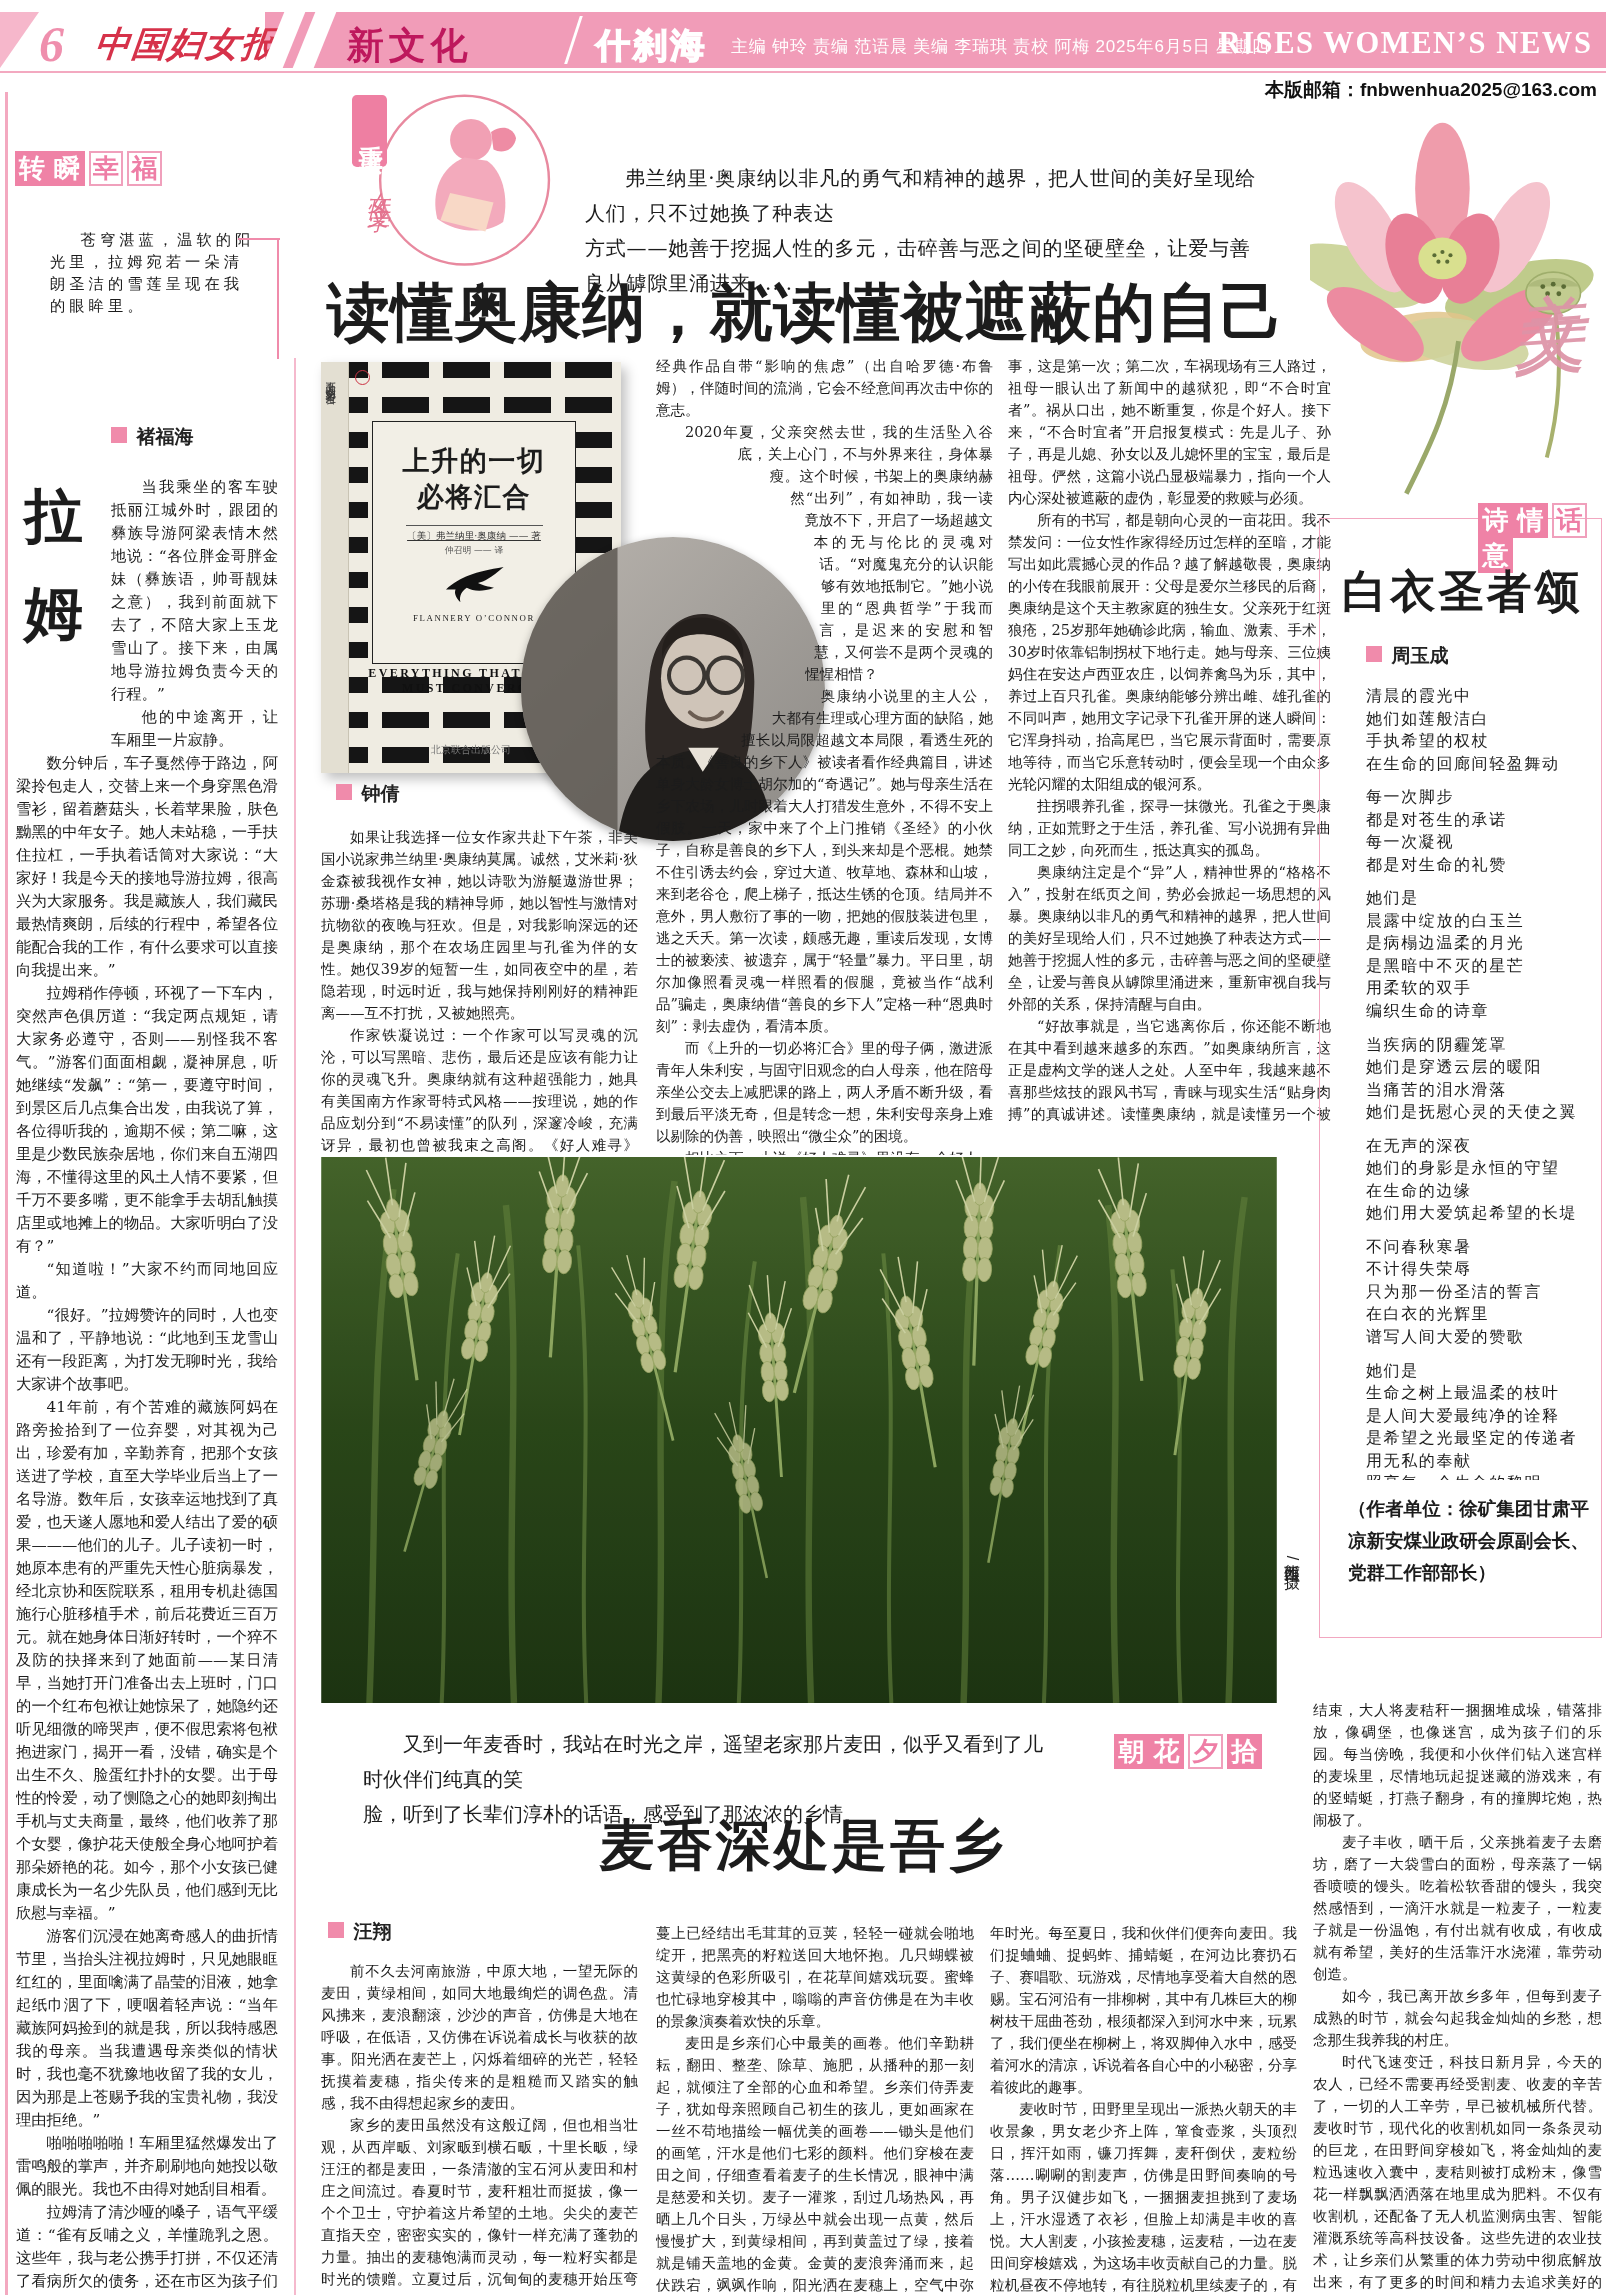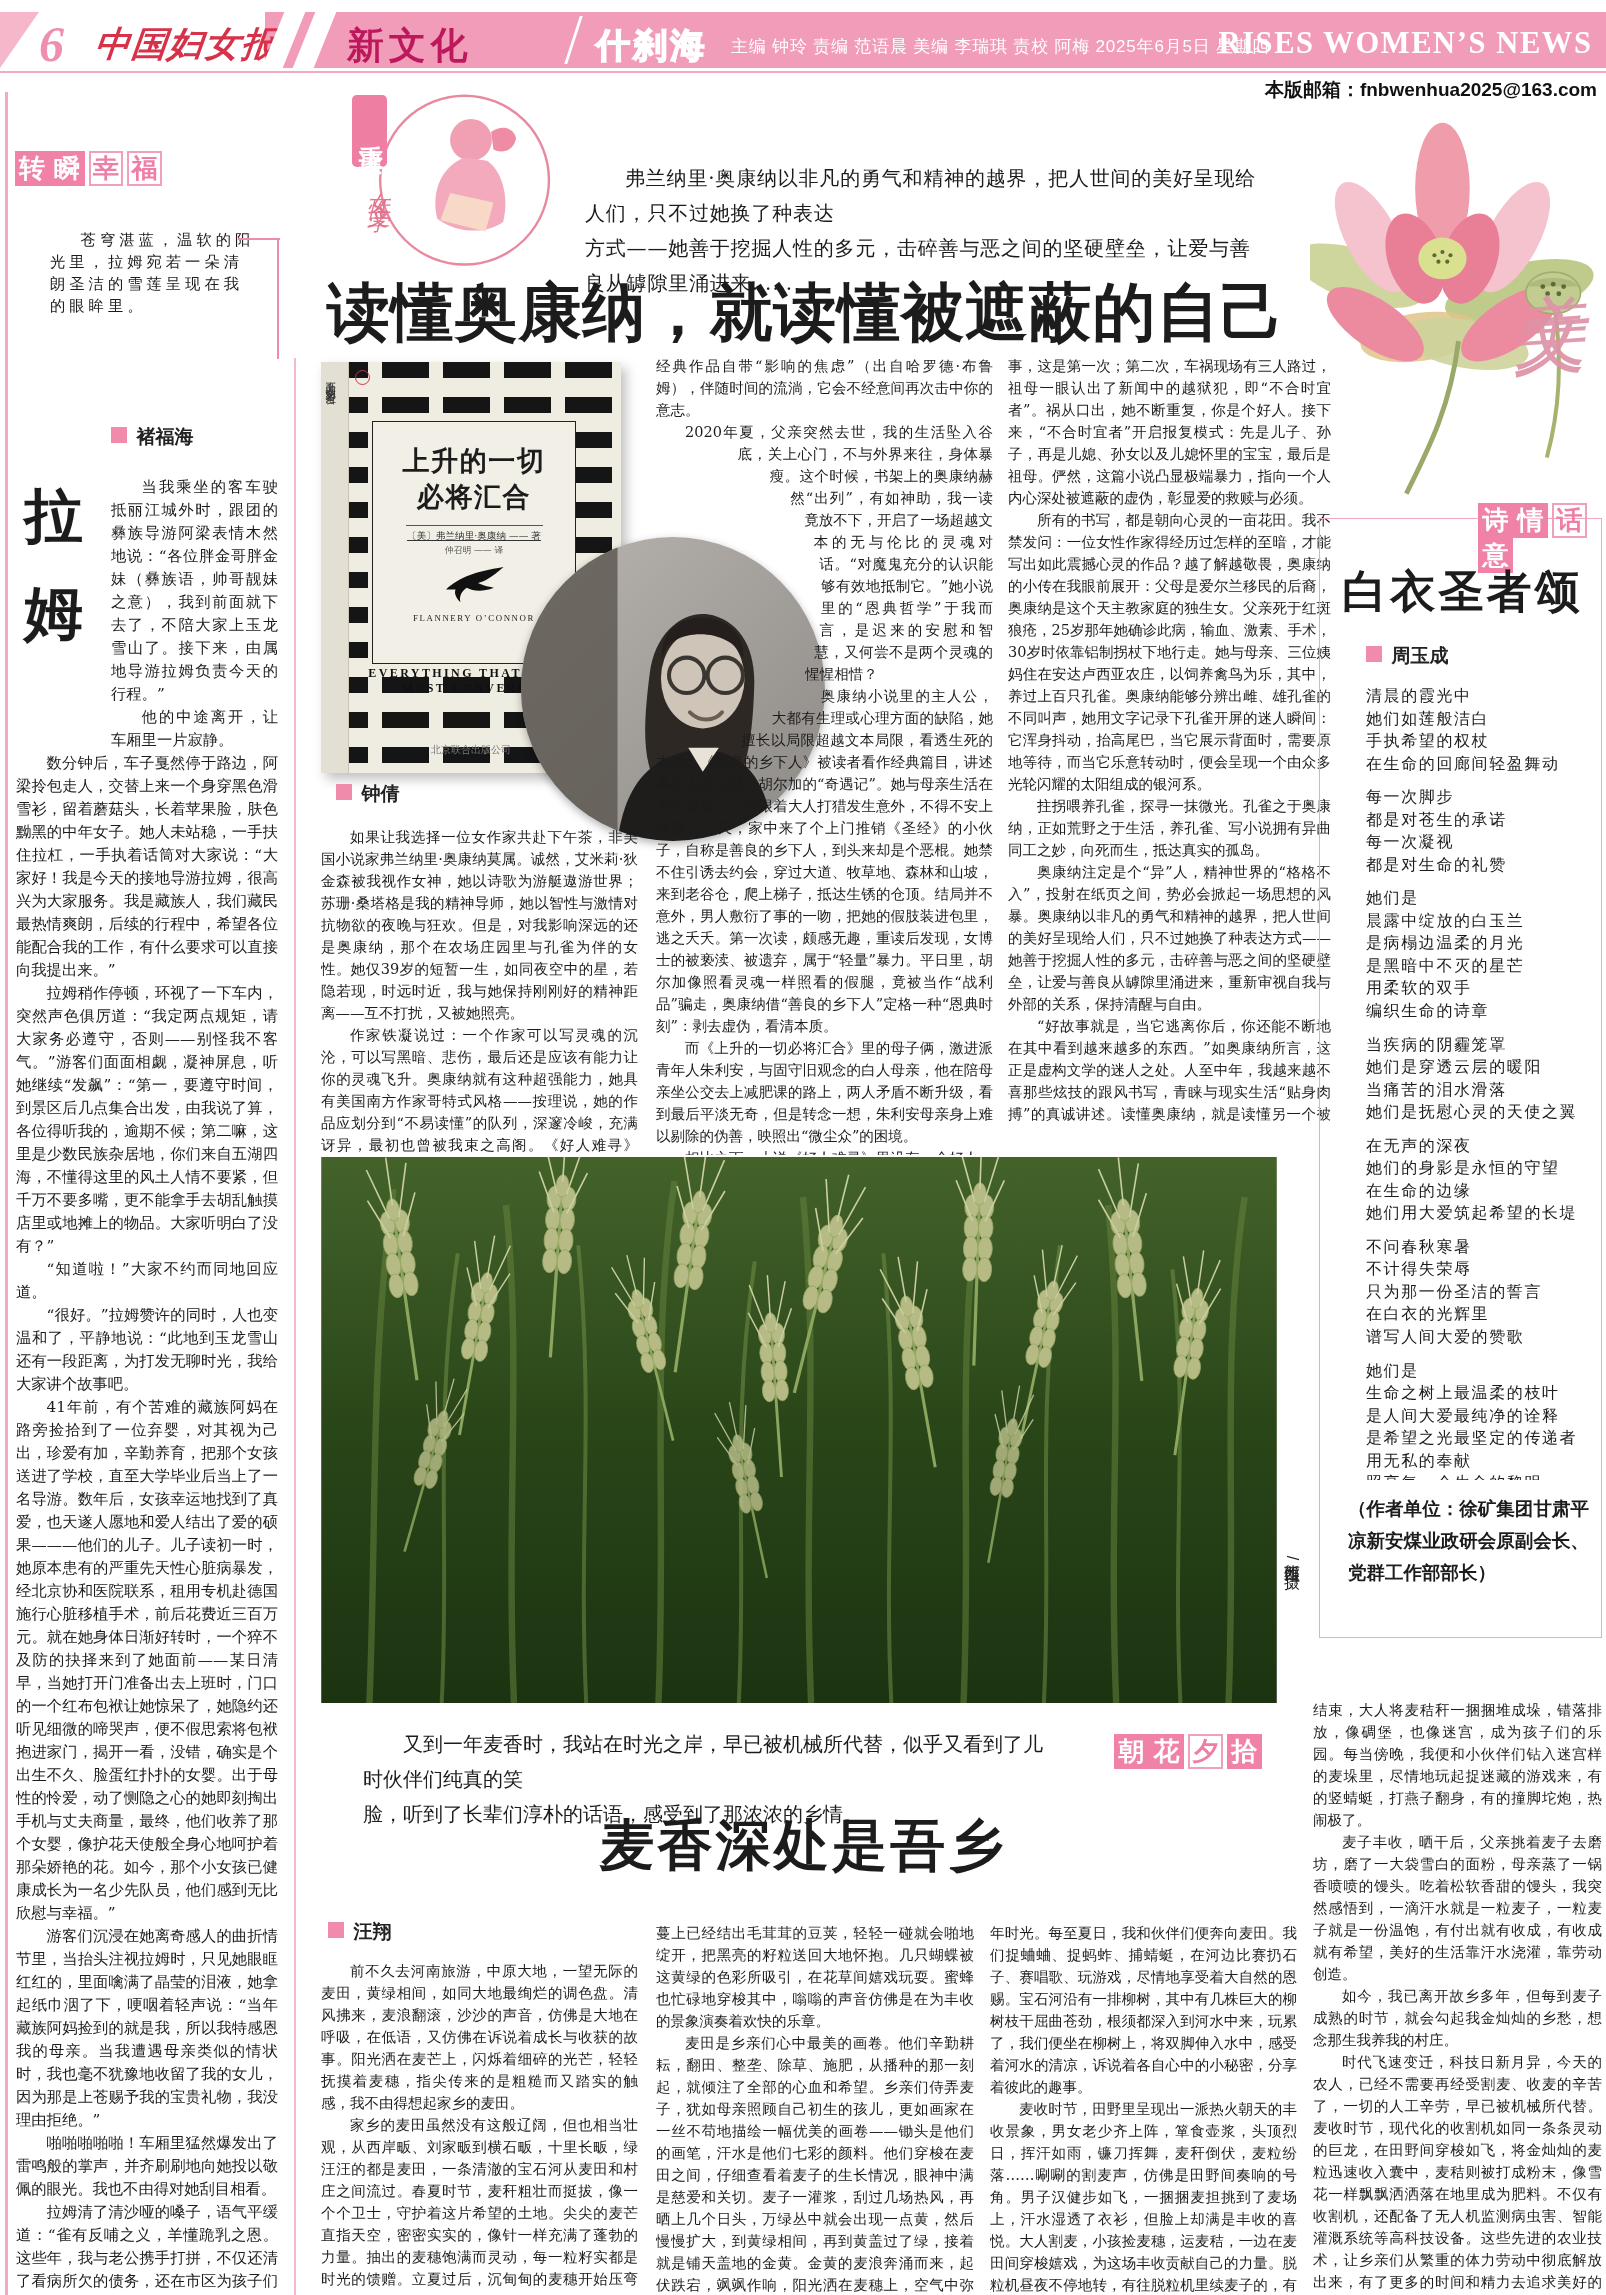--- a/index.html
+++ b/index.html
@@ -327,21 +327,21 @@
     <use href="#ear" transform="translate(1090,180) rotate(8) scale(0.92)"></use>
     <use href="#ear" transform="translate(150,330) rotate(16) scale(0.8)" opacity="0.85"></use>
     <use href="#ear" transform="translate(520,360) rotate(-12) scale(0.8)" opacity="0.85"></use>
     <use href="#ear" transform="translate(860,340) rotate(10) scale(0.8)" opacity="0.85"></use>
     <rect width="1190" height="680" fill="#16270d" opacity="0.12"></rect>
   </svg>
 </div>
 <div class="abs photo-credit">熊维西/摄</div>
 
 <div class="abs mx-intro">
-  <div class="ind">又到一年麦香时，我站在时光之岸，早已被机械所代替，似乎又看到了儿时伙伴们纯真的笑</div>
+  <div class="ind">又到一年麦香时，我站在时光之岸，遥望老家那片麦田，似乎又看到了儿时伙伴们纯真的笑</div>
   <div>脸，听到了长辈们淳朴的话语，感受到了那浓浓的乡情。</div>
 </div>
 <div class="abs tag-sm" style="left:1114px;top:1734px">
   <span class="tag tag-solid">朝</span><span class="tag tag-solid">花</span>
   <span class="tag tag-outline">夕</span>
   <span class="tag tag-solid">拾</span>
 </div>
 <h1 class="abs mx-headline" style="margin:0">麦香深处是吾乡</h1>
 <div class="abs byline" style="left:328px;top:1919px">
   <span class="sq"></span><span>汪翔</span>

